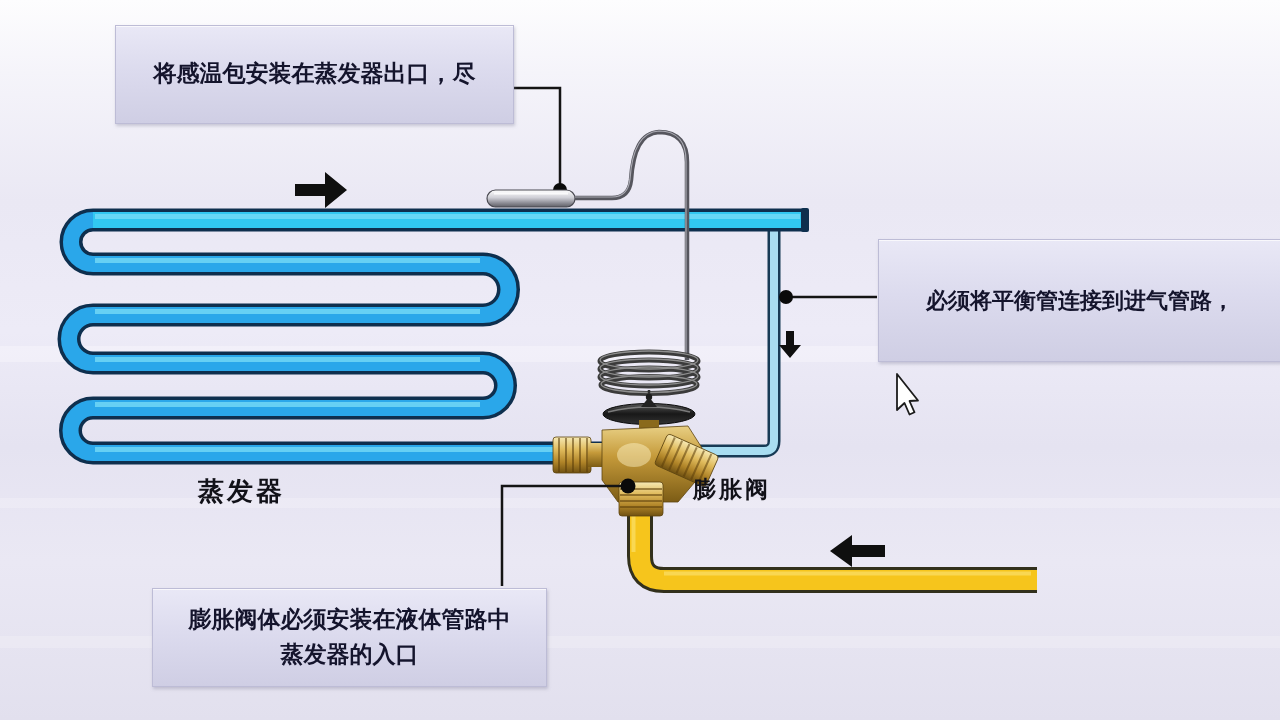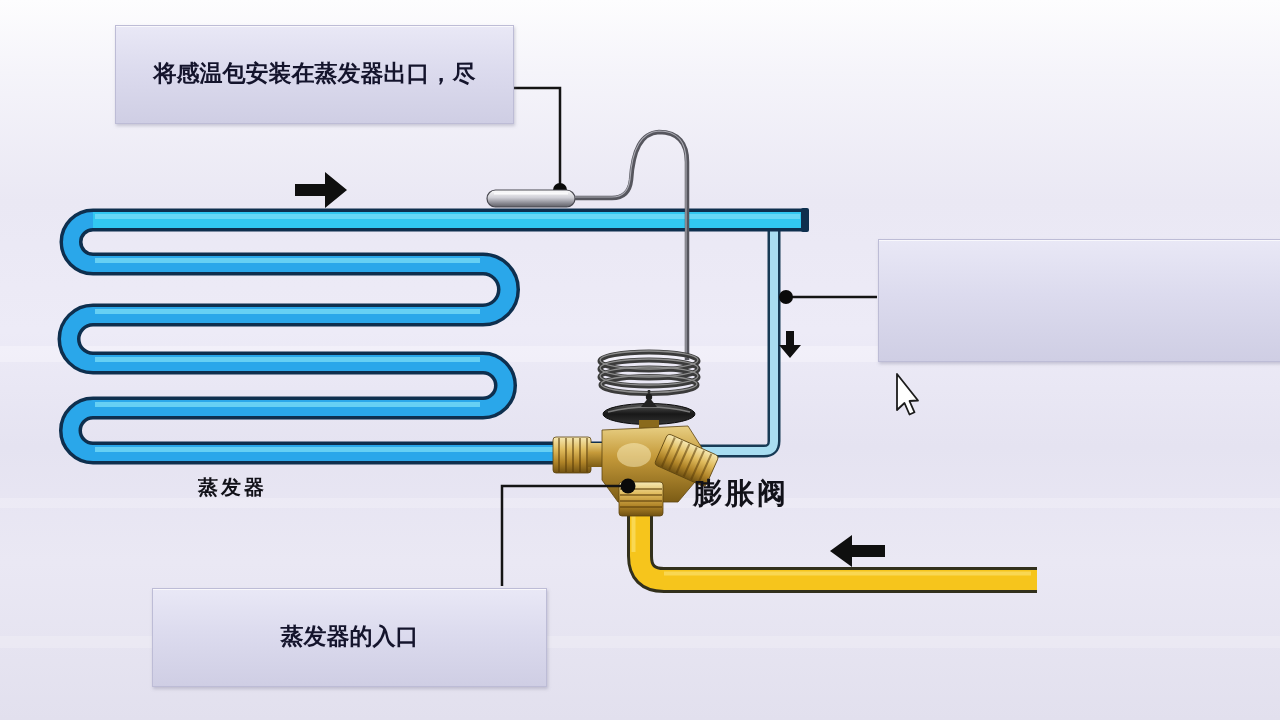--- a/index.html
+++ b/index.html
@@ -21,22 +21,22 @@
     display:flex;flex-direction:column;justify-content:center;align-items:center;
     color:#14142c;font-weight:bold;text-align:center;
   }
   .callout .cl{line-height:1.5;}
   .callout-top{left:115px;top:25px;width:397px;height:97px;font-size:23px;}
   .callout-right{left:878px;top:239px;width:402px;height:121px;font-size:22px;}
   .callout-bottom{left:152px;top:588px;width:393px;height:97px;font-size:23px;}
   .diagram-label{
     position:absolute;color:#111118;font-weight:bold;letter-spacing:3px;white-space:nowrap;
   }
-  .label-evaporator{left:198px;top:474px;font-size:20px;}
-  .label-valve{left:693px;top:474px;font-size:29px;}
+  .label-evaporator{left:198px;top:474px;font-size:26px;}
+  .label-valve{left:693px;top:474px;font-size:23px;}
   .label-liquid{left:799px;top:601px;font-size:25px;}
 </style>
 </head>
 <body>
 
 <div class="stage">
 
   <div class="band band1"></div>
   <div class="band band2"></div>
   <div class="band band3"></div>
@@ -178,22 +178,24 @@
     </g>
 
     <path d="M 897 374 L 897 410 L 904.5 403 L 909.5 414.5 L 914.5 412.3 L 909.5 401 L 918 400.5 Z" fill="#ffffff" stroke="#1c1c1c" stroke-width="1.8" stroke-linejoin="round"></path>
   </svg>
 
   <div class="callout callout-top">
     <div class="cl">将感温包安装在蒸发器出口，尽</div>
   </div>
 
   <div class="callout callout-right">
+    <div class="cl">必须将平衡管连接到进气管路，</div>
   </div>
 
   <div class="callout callout-bottom">
+    <div class="cl">膨胀阀体必须安装在液体管路中</div>
     <div class="cl">蒸发器的入口</div>
   </div>
 
   <div class="diagram-label label-evaporator">蒸发器</div>
   <div class="diagram-label label-valve">膨胀阀</div>
 
 </div>
 
 </body></html>

